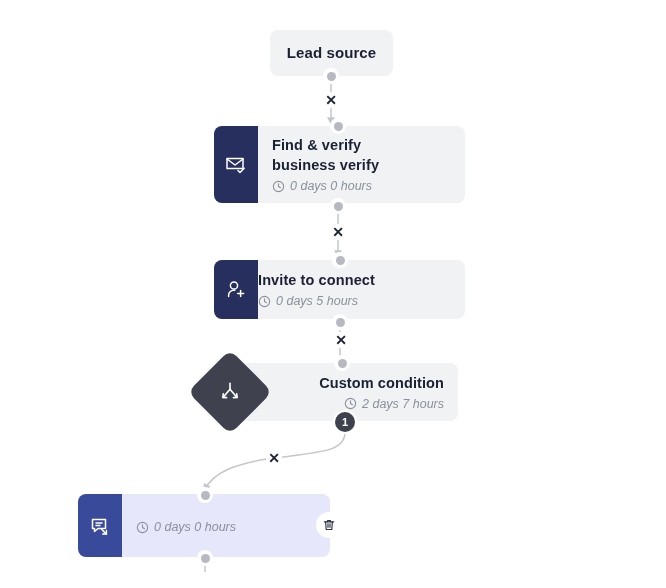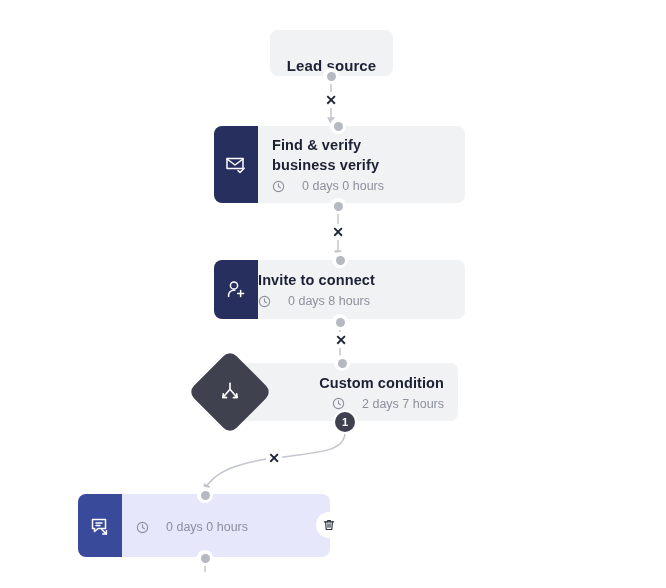--- a/index.html
+++ b/index.html
@@ -62,22 +62,23 @@
   .node-title {
     font-size: 14.5px;
     font-weight: bold;
     color: #1b2033;
     line-height: 20px;
     letter-spacing: 0.1px;
   }
   .meta {
     display: flex;
     align-items: center;
-    gap: 17px;
+    gap: 5px;
     margin-top: 3px;
+    font-style: italic;
   }
   .meta-text {
     font-size: 12.5px;
     color: #8b909c;
     line-height: 16px;
     white-space: nowrap;
   }
 
   
   .node-plain {
@@ -201,21 +202,21 @@
 
     <path d="M338,206 L338,255" stroke="#c3c6cd" stroke-width="1.5" fill="none" marker-end="url(#arrow)"></path>
 
     <path d="M340,322 L340,363" stroke="#c3c6cd" stroke-width="1.5" fill="none" marker-end="url(#arrow)"></path>
 
     <path d="M345,432 C345,452 320,452 274,458 C236,463 214,472 205,489" stroke="#c3c6cd" stroke-width="1.5" fill="none" marker-end="url(#arrow)"></path>
 
     <path d="M205,560 L205,572" stroke="#c3c6cd" stroke-width="1.5" fill="none"></path>
   </svg>
 
-  <div class="node-plain" style="left:270px; top:30px; width:123px; height:46px; position:absolute;align-items:flex-end;">
+  <div class="node-plain" style="left:270px; top:30px; width:123px; height:46px; position:absolute;">
     <span class="node-title">Lead source</span>
   </div>
   <div class="port" style="left:323px; top:68px;"></div>
 
   <div class="edge-x" style="left:323px; top:92px;">✕</div>
 
   <div class="node has-icon" style="left:214px; top:126px; width:251px; height:77px;">
     <div class="icon-box">
       <svg width="24" height="24" viewBox="0 0 24 24" fill="none" stroke="#ffffff" stroke-width="1.5" stroke-linecap="round" stroke-linejoin="round">
         <path d="M3 5.5h16v10H3z"></path>
@@ -249,21 +250,21 @@
         <path d="M13.6 15.6h6"></path>
       </svg>
     </div>
     <div class="node-body" style="padding:6px 0;">
       <div class="node-title">Invite to connect</div>
       <div class="meta">
         <svg width="13" height="13" viewBox="0 0 24 24" fill="none" stroke="#8b909c" stroke-width="2" stroke-linecap="round" stroke-linejoin="round">
           <circle cx="12" cy="12" r="9.5"></circle>
           <path d="M12 6.8V12l3.6 2.4"></path>
         </svg>
-        <span class="meta-text">0 days 8 hours</span>
+        <span class="meta-text">0 days 5 hours</span>
       </div>
     </div>
   </div>
   <div class="port" style="left:332px; top:252px;"></div>
   <div class="port" style="left:332px; top:314px;"></div>
 
   <div class="edge-x" style="left:333px; top:332px;">✕</div>
 
   <div class="node" style="left:228px; top:363px; width:230px; height:58px;">
     <div class="node-body" style="padding:6px 14px 6px 46px; border-radius:8px;align-items:flex-end;">

